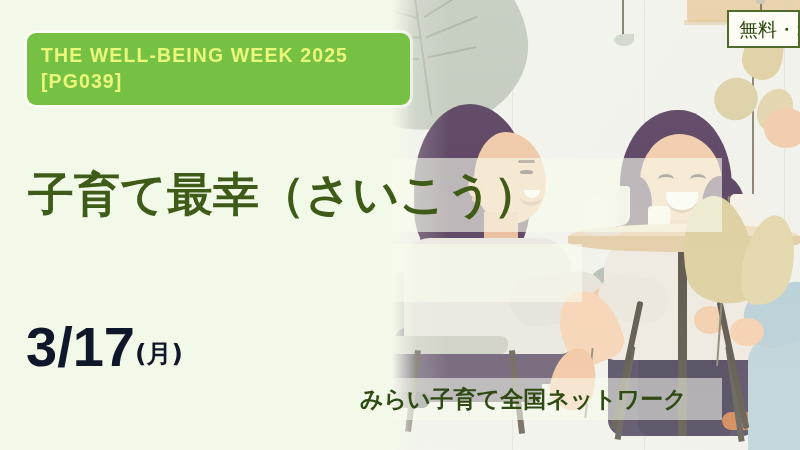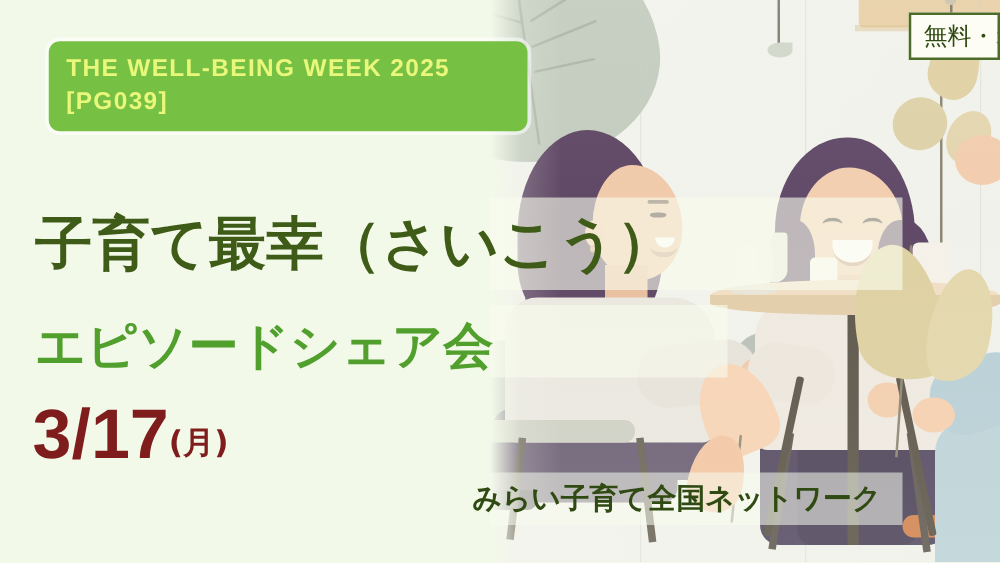--- a/index.html
+++ b/index.html
@@ -127,21 +127,21 @@
     background:linear-gradient(180deg,rgba(248,250,242,.10) 0%,rgba(248,250,242,.03) 40%,rgba(247,249,240,.14) 100%);
     z-index:40;}
 
   
   .band{position:absolute;z-index:45;background:rgba(248,251,238,.62);}
   .band-title{left:392px;top:158px;width:330px;height:74px;}
   .band-sub{left:392px;top:244px;width:190px;height:58px;}
   .band-org{left:392px;top:378px;width:330px;height:42px;background:rgba(248,251,238,.55);}
 
   
-  .left{position:absolute;left:12px;top:0;width:400px;height:450px;z-index:50;}
+  .left{position:absolute;left:0;top:0;width:400px;height:450px;z-index:50;}
 
   .badge{
     position:absolute;left:27px;top:33px;width:383px;
     background:#76c044;border-radius:9px;
     padding:9px 14px 11px 14px;box-sizing:border-box;
     box-shadow:0 0 0 3px rgba(255,255,255,.55);
   }
   .badge span{
     display:block;color:#e9f77a;font-weight:bold;font-size:19.5px;
     letter-spacing:1.1px;line-height:26px;white-space:nowrap;
@@ -154,38 +154,38 @@
     font-family:"DejaVu Sans",sans-serif;
   }
   .subtitle{
     position:absolute;left:28px;top:252px;
     color:#51a02e;font-weight:bold;font-size:40px;line-height:50px;
     letter-spacing:0px;white-space:nowrap;z-index:55;
     font-family:"DejaVu Sans",sans-serif;
   }
   .date{
     position:absolute;left:26px;top:316px;z-index:55;
-    color:#7f1d1d;font-weight:bold;font-size:56px;line-height:62px;
+    color:#0f172a;font-weight:bold;font-size:56px;line-height:62px;
     white-space:nowrap;display:flex;align-items:flex-end;
   }
   .date .dow{font-size:25px;line-height:40px;padding-bottom:4px;
     font-family:"DejaVu Sans",sans-serif;}
   .time{
     position:absolute;left:28px;top:392px;z-index:55;
     color:#3c5915;font-weight:bold;font-size:31px;line-height:38px;
     letter-spacing:.5px;white-space:nowrap;
   }
 
   
   .logo{position:absolute;left:257px;top:316px;width:102px;height:102px;z-index:56;}
   .logo svg{display:block;}
 
   
   .org{
-    position:absolute;left:378px;top:384px;z-index:57;
+    position:absolute;left:360px;top:384px;z-index:57;
     color:#2f4a12;font-weight:bold;font-size:23px;line-height:30px;
     white-space:nowrap;font-family:"DejaVu Sans",sans-serif;
   }
 
   
   .freebadge{
     position:absolute;left:727px;top:10px;z-index:58;
     background:#fdfdf6;border:2px solid #4d6b29;
     padding:5px 10px;white-space:nowrap;overflow:hidden;
     max-width:73px;box-sizing:border-box;
@@ -302,21 +302,20 @@
   <div class="left">
 
     <div class="badge">
       <span>THE  WELL-BEING  WEEK 2025</span>
       <span>[PG039]</span>
     </div>
 
   </div>
 
   <div class="title">子育て最幸（さいこう）</div>
-  <div class="subtitle">エピソードシェア会</div>
 
   <div class="date">
     <span>3/17</span>
     <span class="dow">(月)</span>
   </div>
 
 
 
   <div class="org">みらい子育て全国ネットワーク</div>
 

